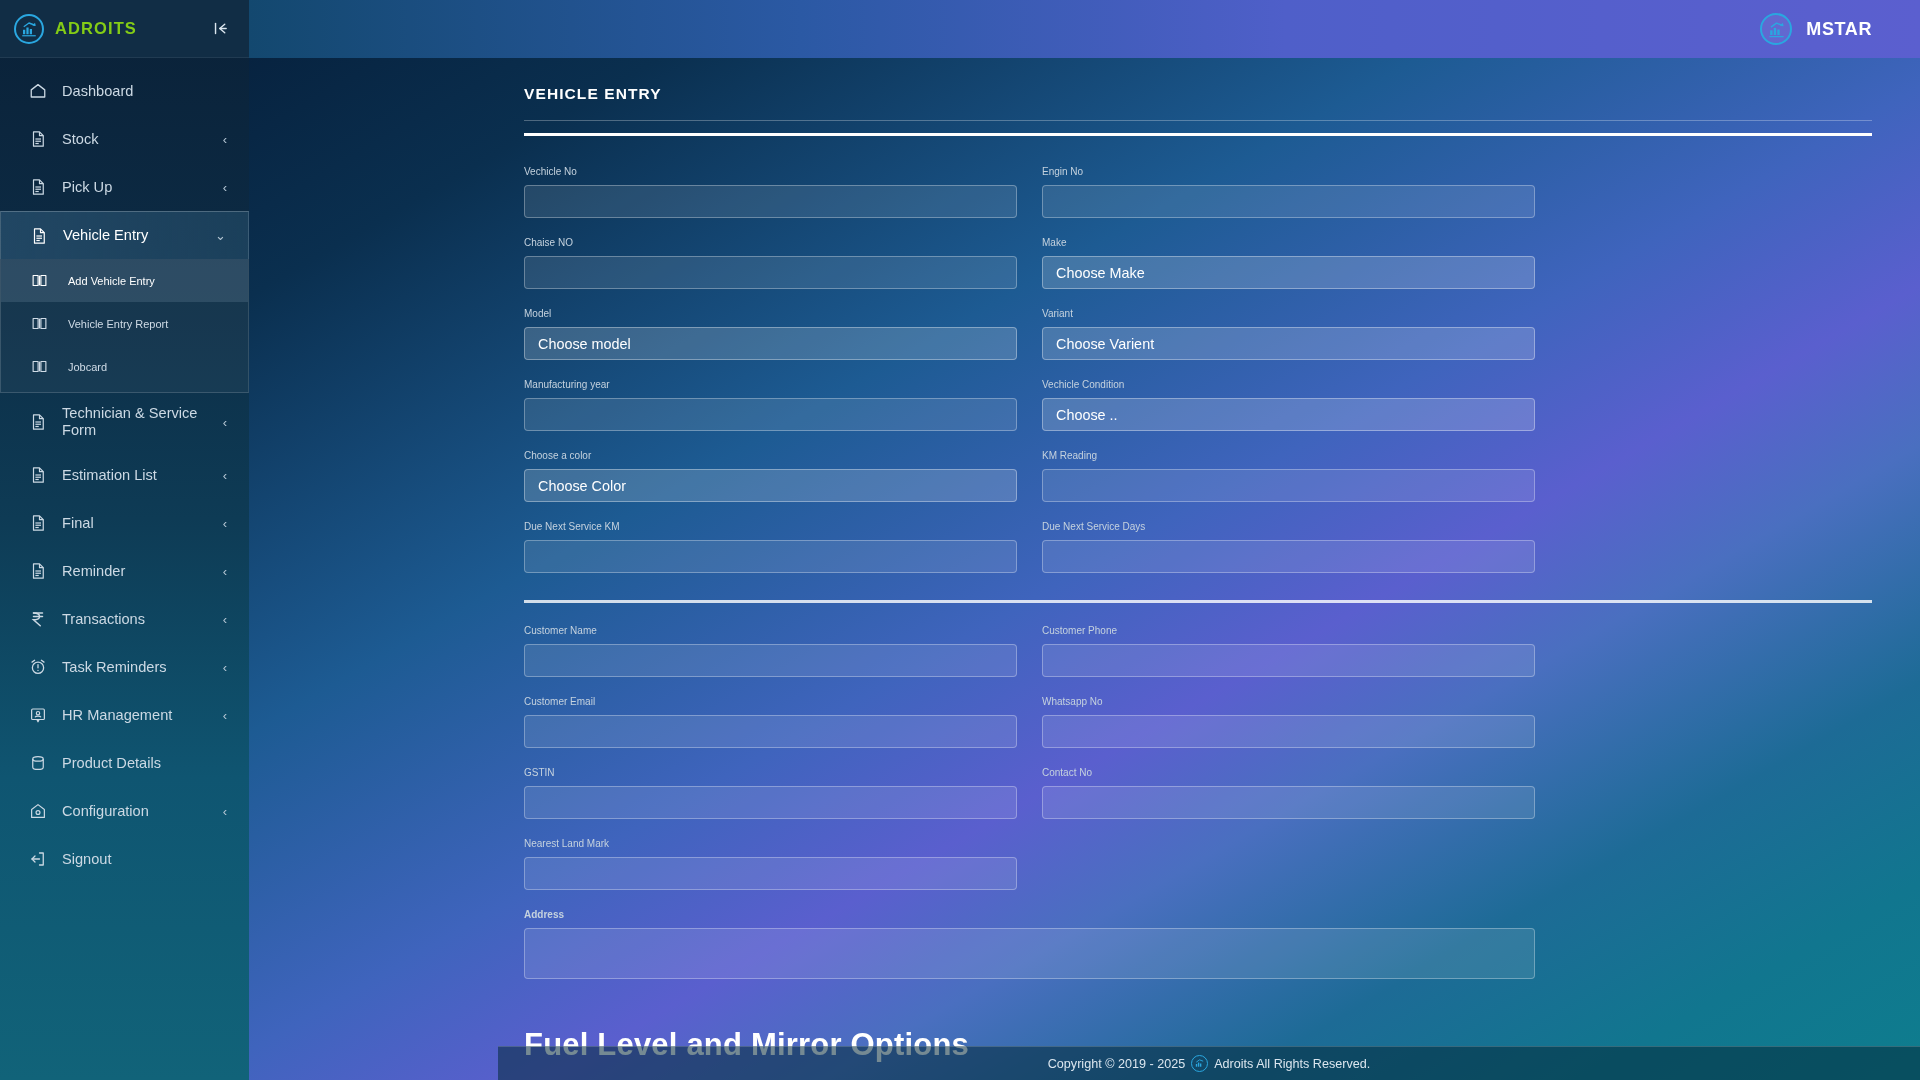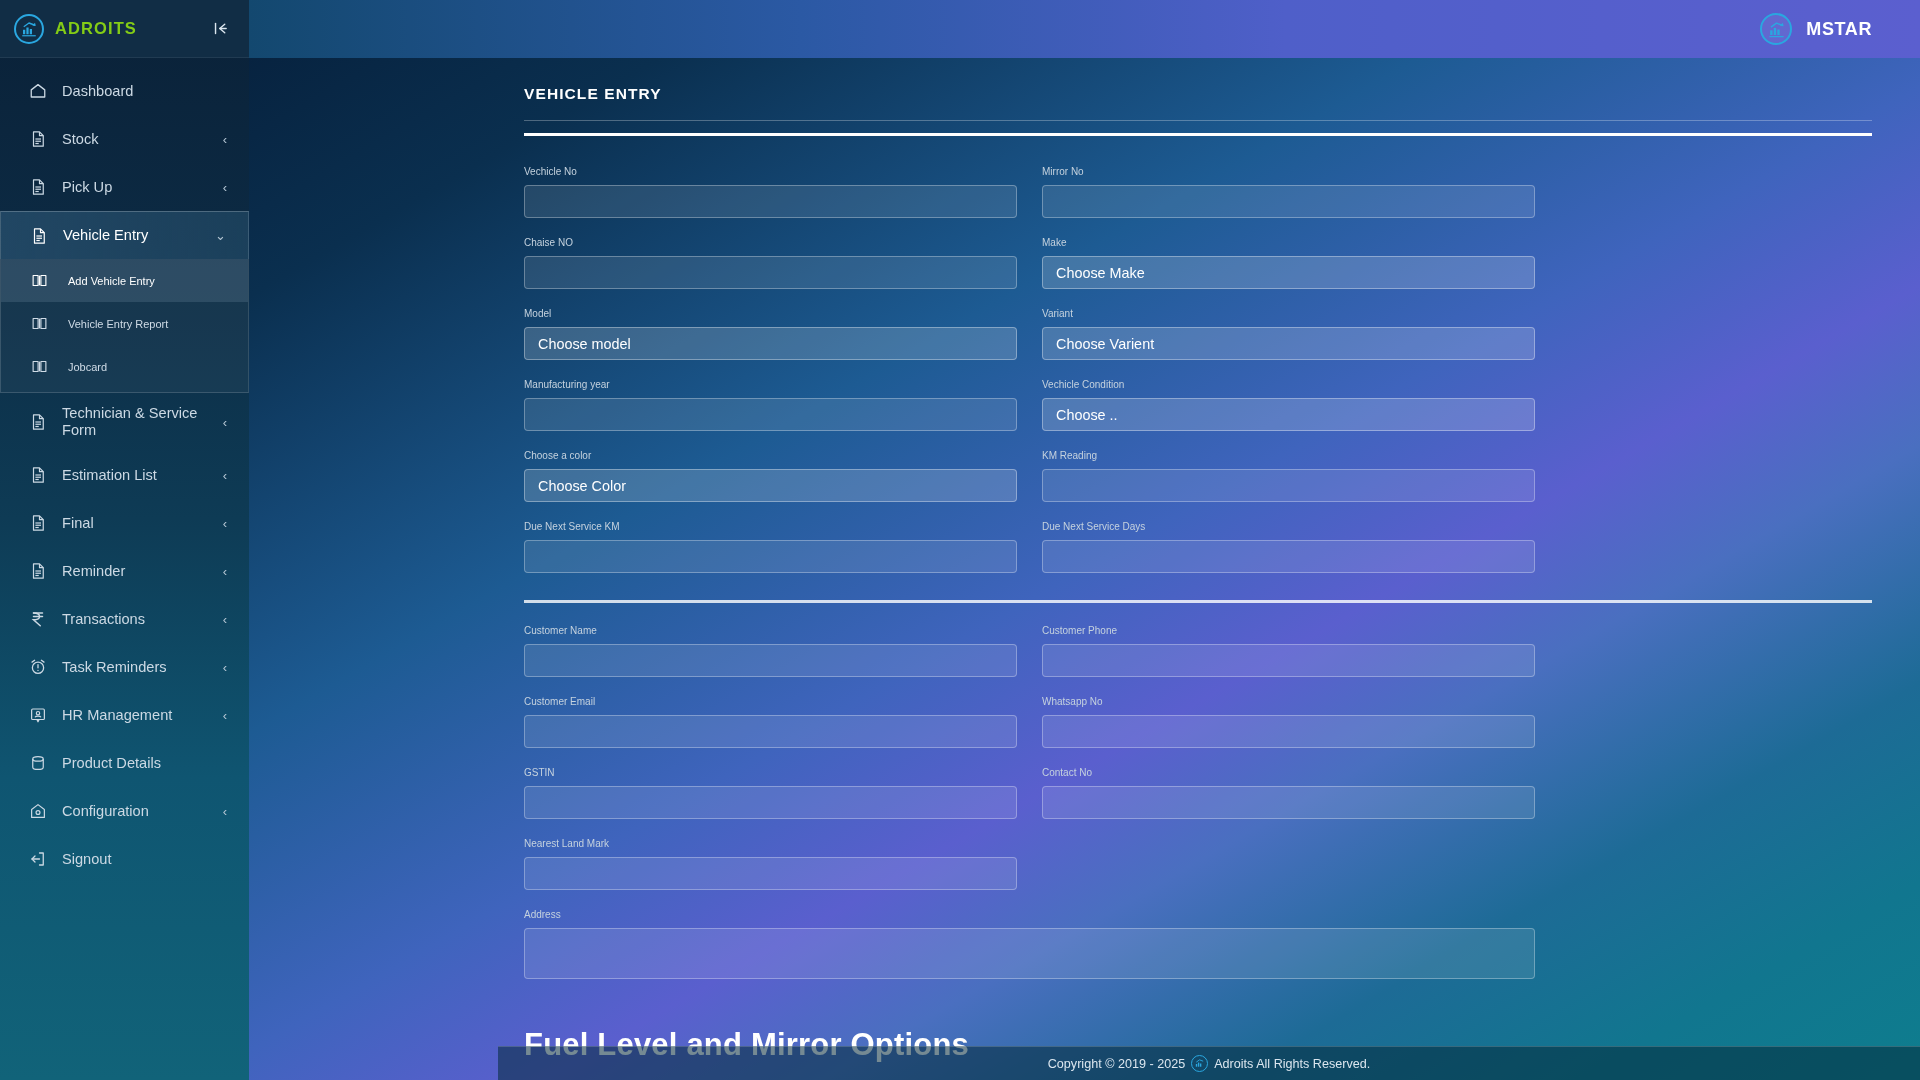--- a/index.html
+++ b/index.html
@@ -113,21 +113,21 @@
 
   .card {
     margin: 12px 48px 0 275px;
     border-top: 3px solid #ffffff;
     padding: 30px 0 0 0;
     position: relative;
   }
 
   .grid { display: flex; flex-wrap: wrap; column-gap: 25px; }
   .field { width: 493px; margin-bottom: 19px; }
-  .field.mid { width: 1011px; }
+  .field.mid { width: 1011px; font-weight: bold; }
   .field-label {
     color: #c5d2de; font-size: 10px; margin-bottom: 7px; line-height: 1.2;
   }
   .input {
     width: 100%; height: 33px;
     background: rgba(255,255,255,0.10);
     border: 1px solid rgba(255,255,255,0.30);
     border-radius: 4px;
   }
   .select {
@@ -440,21 +440,21 @@
 
       <section class="card">
 
         <div class="grid">
 
           <div class="field">
             <div class="field-label">Vechicle No</div>
             <div class="input"></div>
           </div>
           <div class="field">
-            <div class="field-label">Mirror No</div>
+            <div class="field-label">Engin No</div>
             <div class="input"></div>
           </div>
           <div class="field">
             <div class="field-label">Chaise NO</div>
             <div class="input"></div>
           </div>
 
           <div class="field">
             <div class="field-label">Make</div>
             <div class="select">Choose Make</div>

